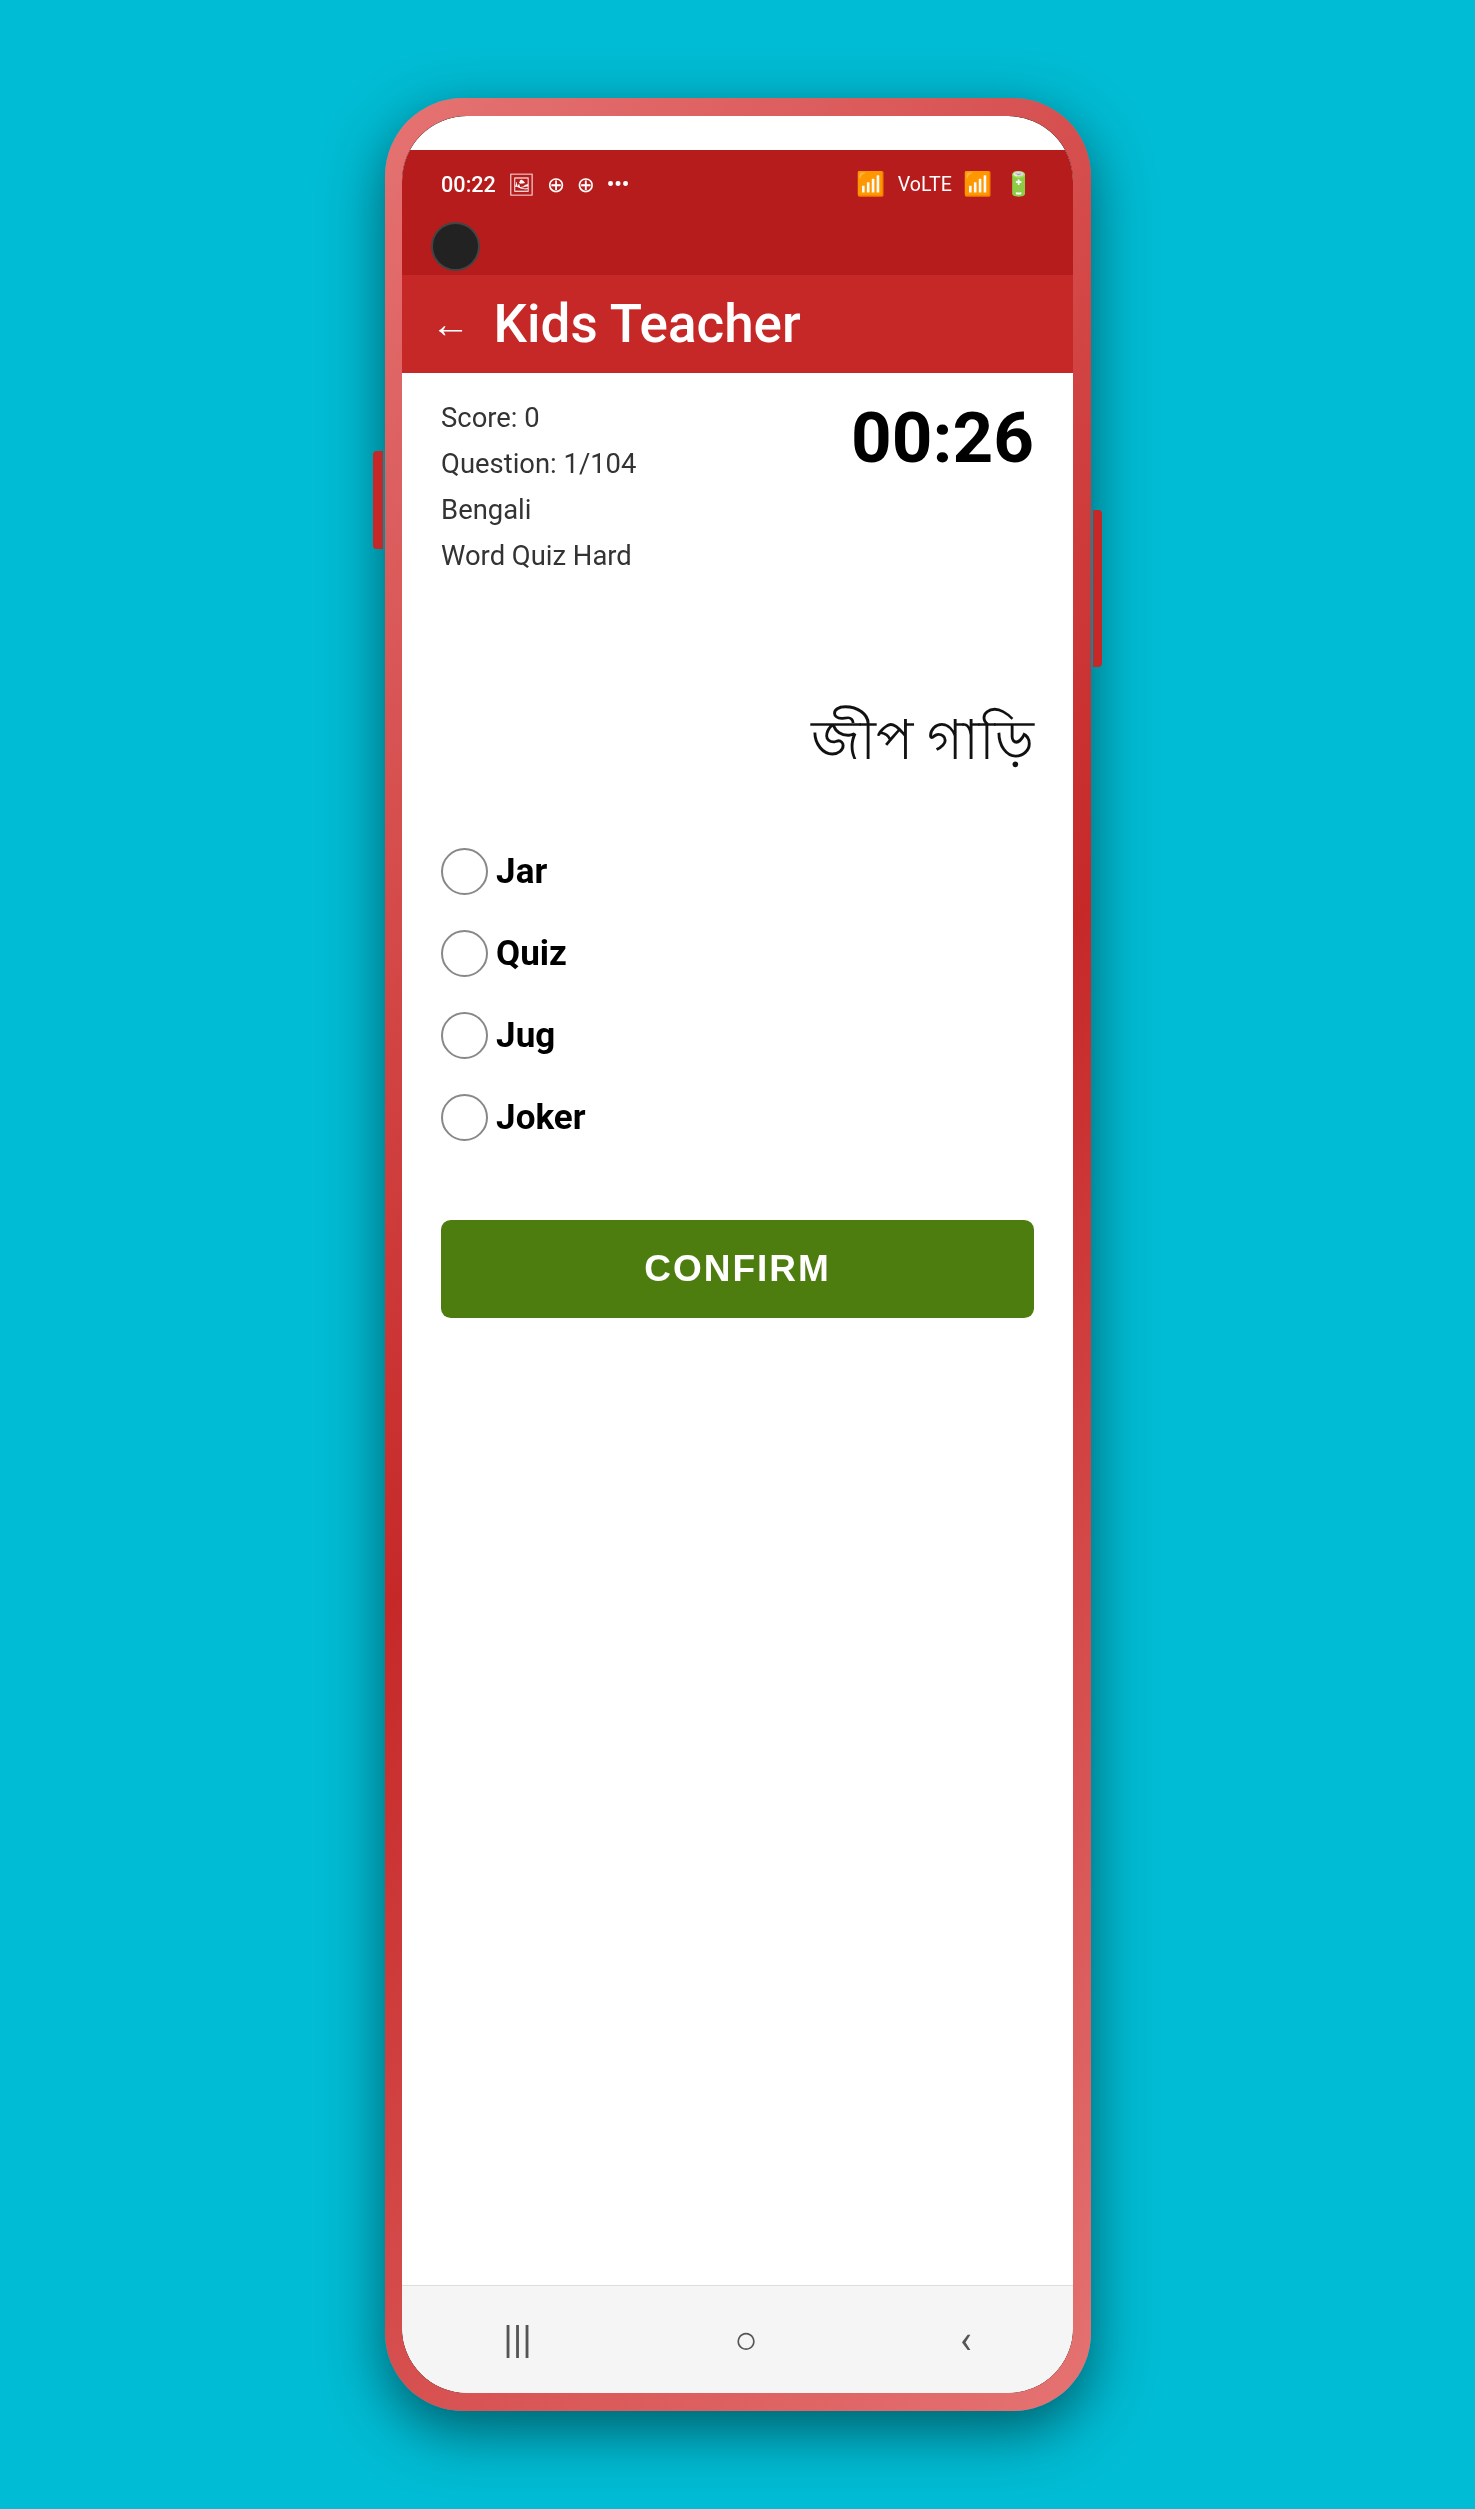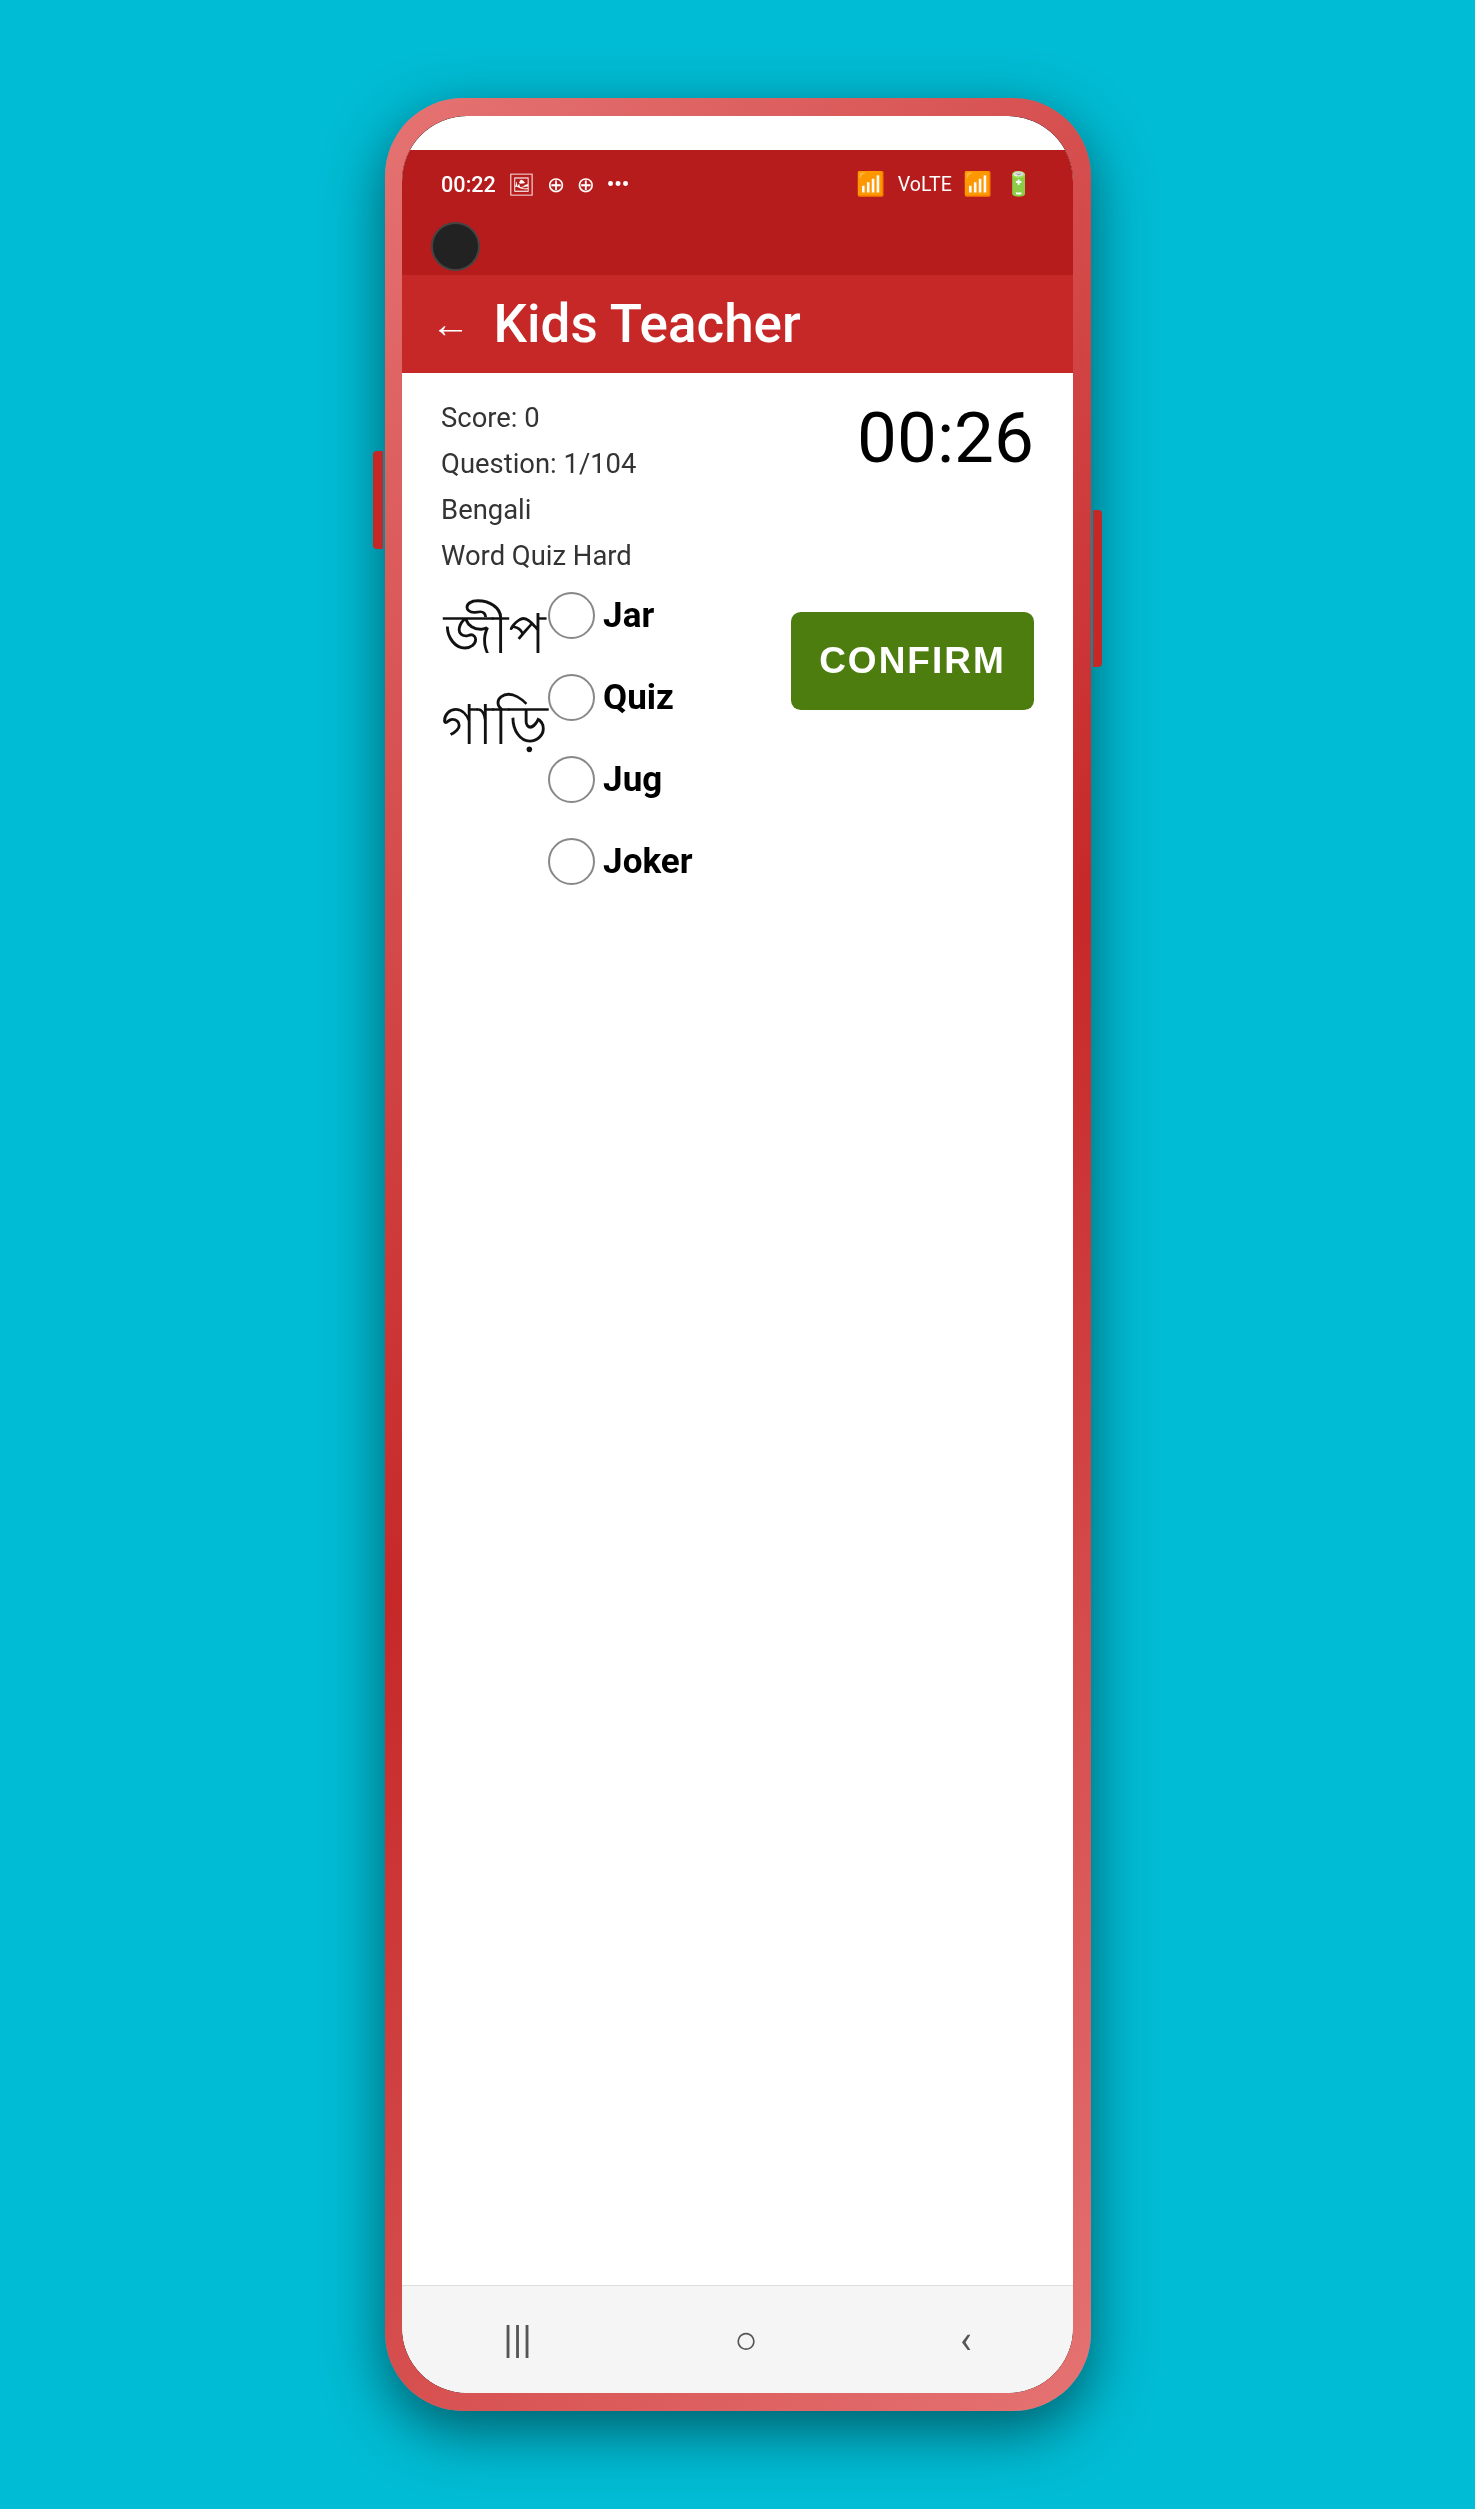--- a/index.html
+++ b/index.html
@@ -162,30 +162,30 @@
       gap: 14px;
     }
 
     .quiz-info-text {
       font-size: 27.4px;
       color: #333;
     }
 
     .timer {
       font-size: 71px;
-      font-weight: normal;
+      font-weight: bold;
       color: #000;
       line-height: 1;
     }
 
     .question-area {
       flex: 1;
       display: flex;
-      flex-direction: row;
-      align-items: flex-start;
+      flex-direction: column;
+      align-items: flex-end;
       justify-content: center;
     }
 
     .question-text {
       font-size: 55px;
       color: #111;
       margin-bottom: 59px;
       text-align: center;
     }
 

